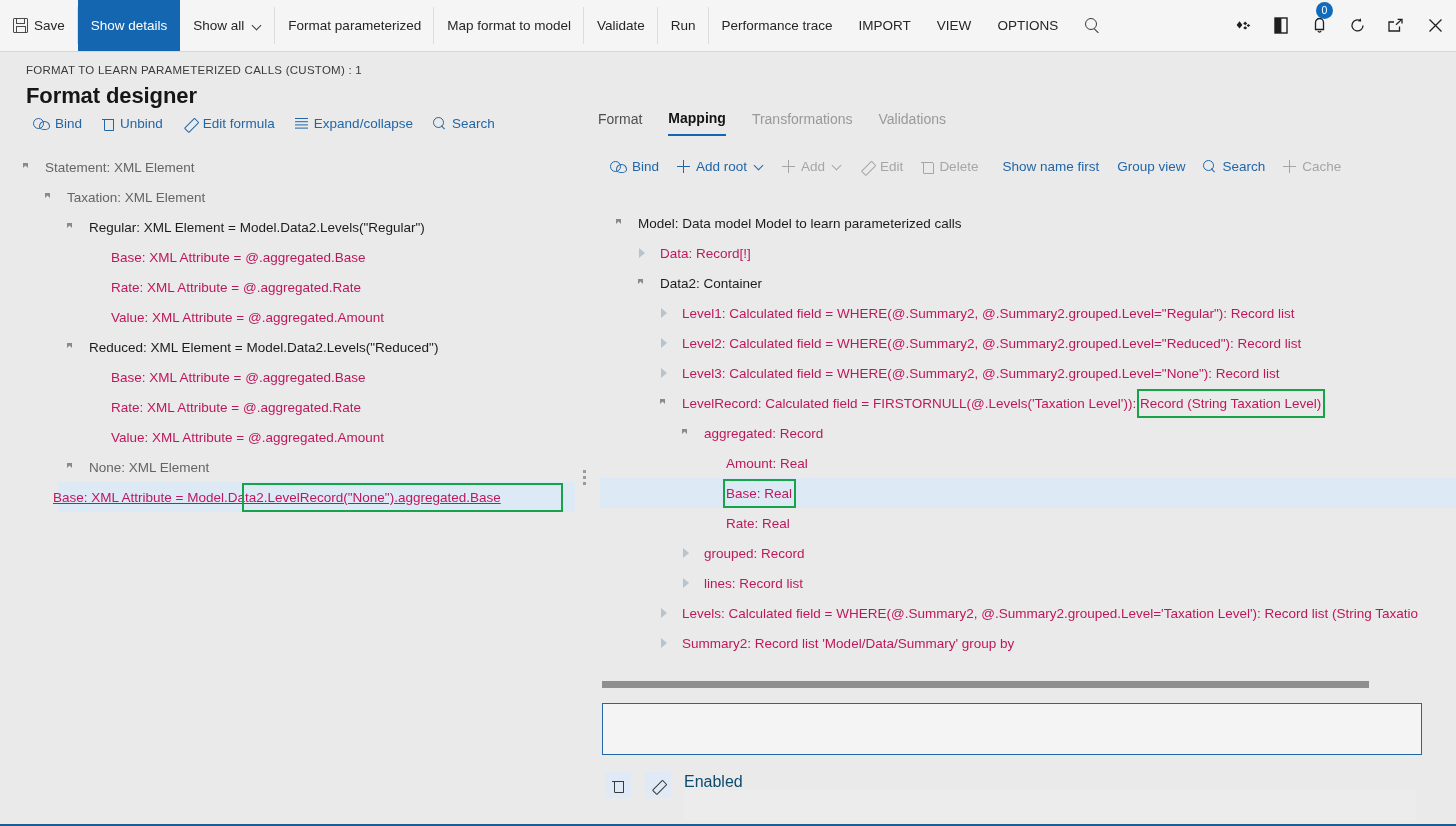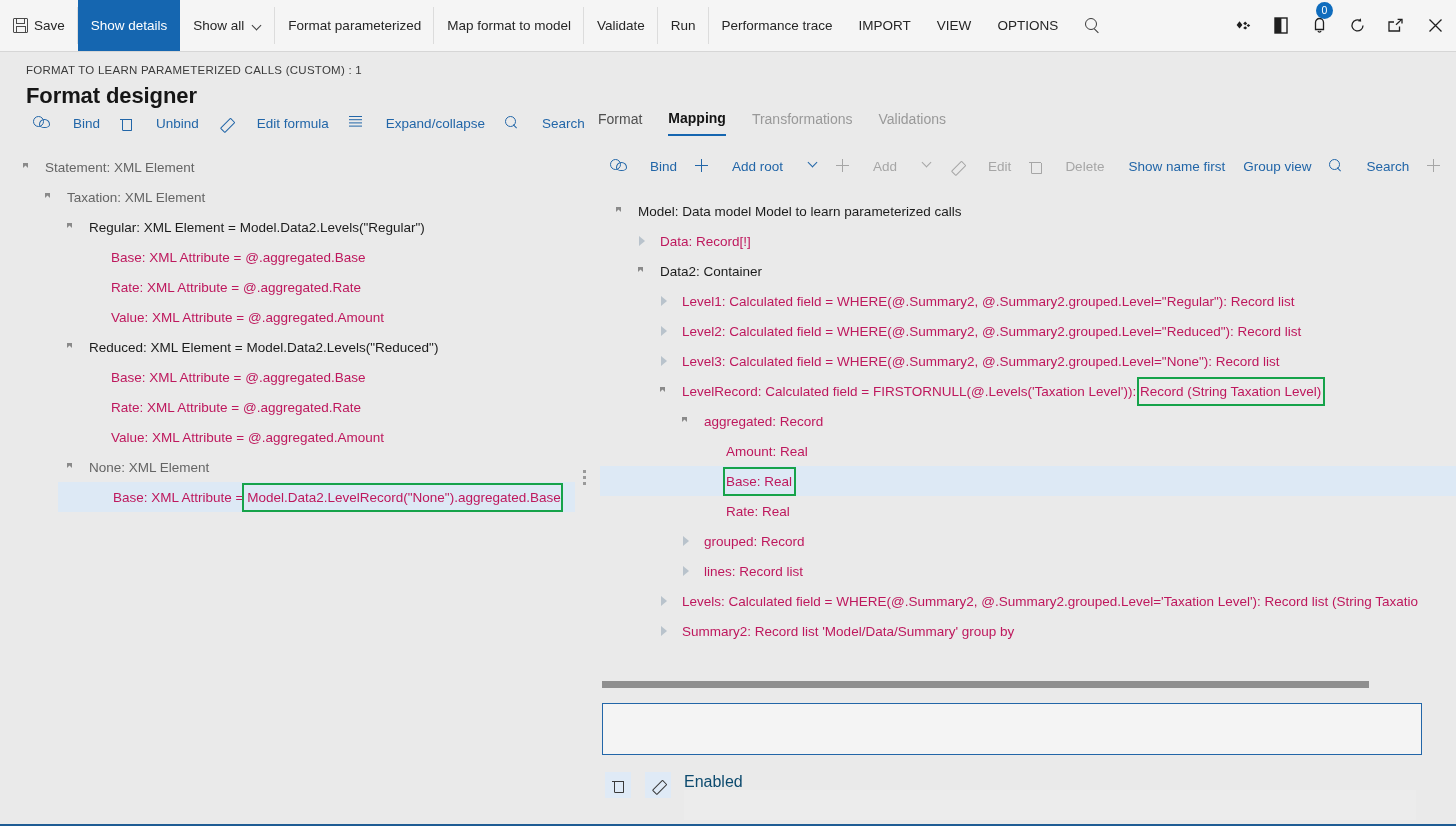--- a/index.html
+++ b/index.html
@@ -107,22 +107,22 @@
     font-weight: bold;
     color: #161616;
     margin-top: 7px;
     letter-spacing: -0.1px;
   }
 
   
   .toolbar { display: flex; align-items: center; gap: 20px; }
   .tb-item {
     display: flex;
-    align-items: flex-start;
-    gap: 24px;
+    align-items: center;
+    gap: 6px;
     color: #2266a8;
     font-size: 13.5px;
     cursor: default;
     white-space: nowrap;
   }
   .tb-item.disabled { color: #a6a6a6; }
   .tb-caret { width:9px;height:9px;position:relative;margin-left:2px;}
   .tb-caret::before{content:"";position:absolute;left:0;top:0px;width:6px;height:6px;border-right:1.4px solid #2266a8;border-bottom:1.4px solid #2266a8;transform:rotate(45deg);}
   .tb-item.disabled .tb-caret::before{border-color:#a6a6a6;}
 
@@ -479,33 +479,33 @@
       <span class="label t-norm" style="margin-left: 111px;">Rate: XML Attribute = @.aggregated.Rate</span>
     </div>
     <div class="tree-row">
       <span class="label t-norm" style="margin-left: 111px;">Value: XML Attribute = @.aggregated.Amount</span>
     </div>
     <div class="tree-row">
       <span class="twisty expanded" style="left: 67px;"></span>
       <span class="label t-dim" style="margin-left: 89px;">None: XML Element</span>
     </div>
     <div class="tree-row selrow" style="--sel: 1; position: relative; z-index: 2;">
-      <span class="label t-norm" style="margin-left: 113px;">Base: XML Attribute = Model.Data2.LevelRecord("None").aggregated.Base</span>
+      <span class="label t-norm" style="margin-left: 53px; text-decoration: underline;">Base: XML Attribute = Model.Data2.LevelRecord("None").aggregated.Base</span>
     </div>
     <div style="position: absolute; left: 58px; right: 10px; height: 30px; background: rgb(221, 233, 245); z-index: 0; top: 330px;"></div>
     <div class="greenbox" style="left: 242.203px; top: 331px; width: 320.531px; height: 29px;"></div>
   </div>
 
 <div class="grip" style="left:583px; top:470px;">
   <i></i>
   <i></i>
   <i></i>
 </div>
 
-<div id="mapping-tree" style="position:absolute; left:600px; top:196px; width:856px; overflow:hidden;">
+<div id="mapping-tree" style="position:absolute; left:600px; top:208px; width:856px; overflow:hidden;">
     <div class="tree-row">
       <span class="twisty expanded" style="left: 16px;"></span>
       <span class="label t-strong" style="margin-left: 38px;">Model: Data model Model to learn parameterized calls</span>
     </div>
     <div class="tree-row">
       <span class="twisty collapsed" style="left: 38px;"></span>
       <span class="label t-norm" style="margin-left: 60px;">Data: Record[!]</span>
     </div>
     <div class="tree-row">
       <span class="twisty expanded" style="left: 38px;"></span>

